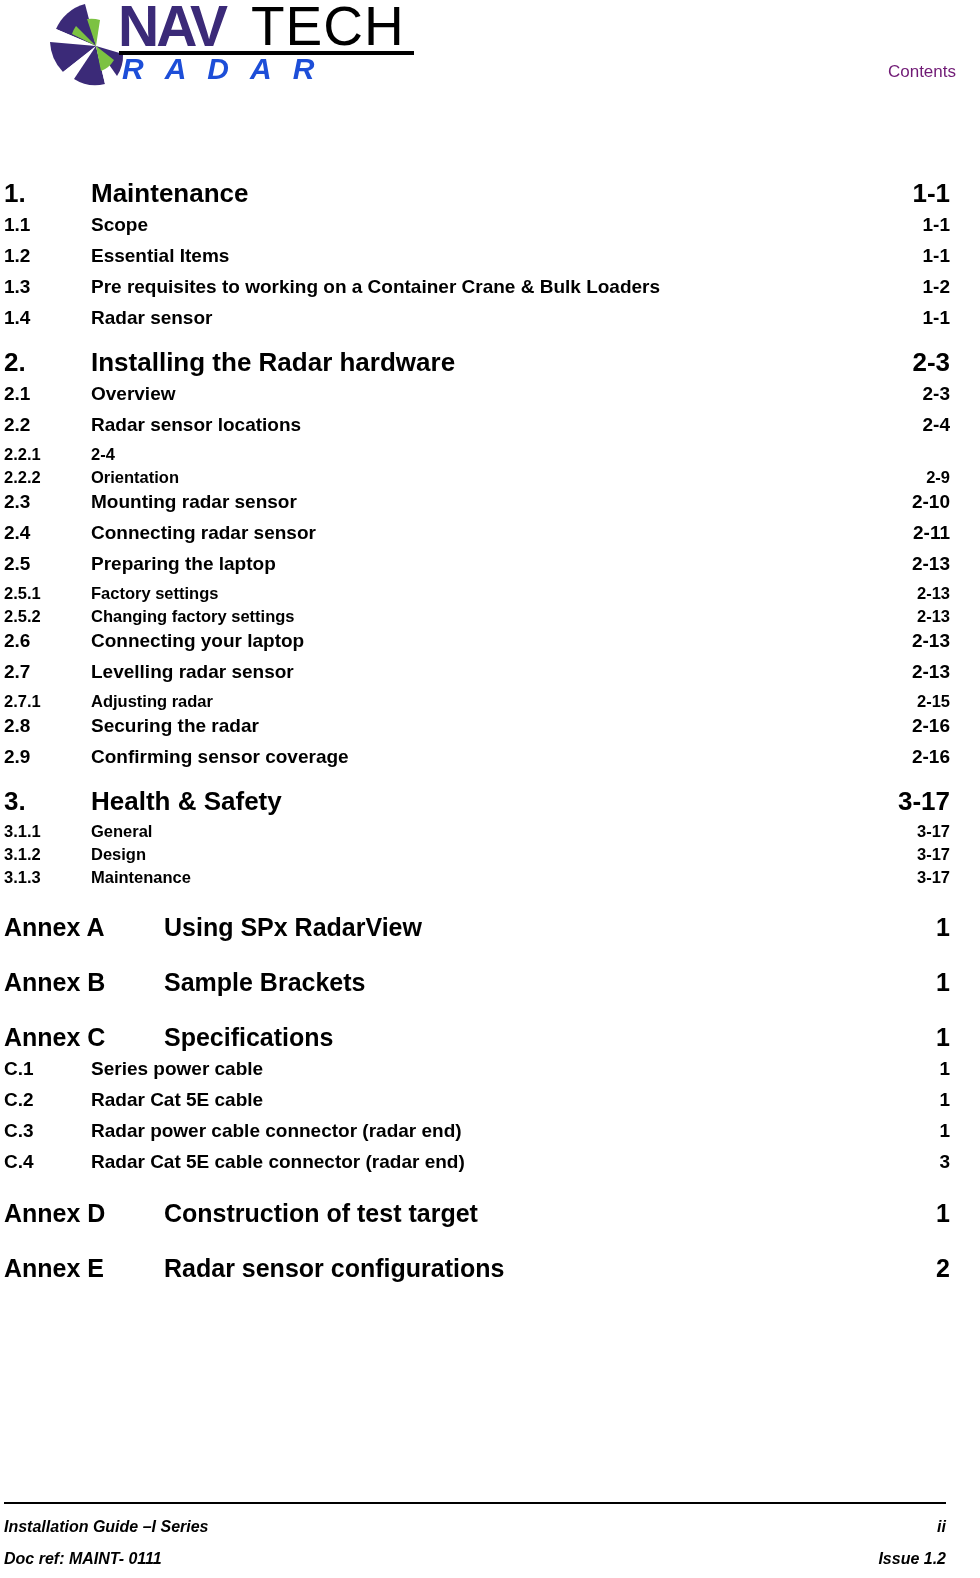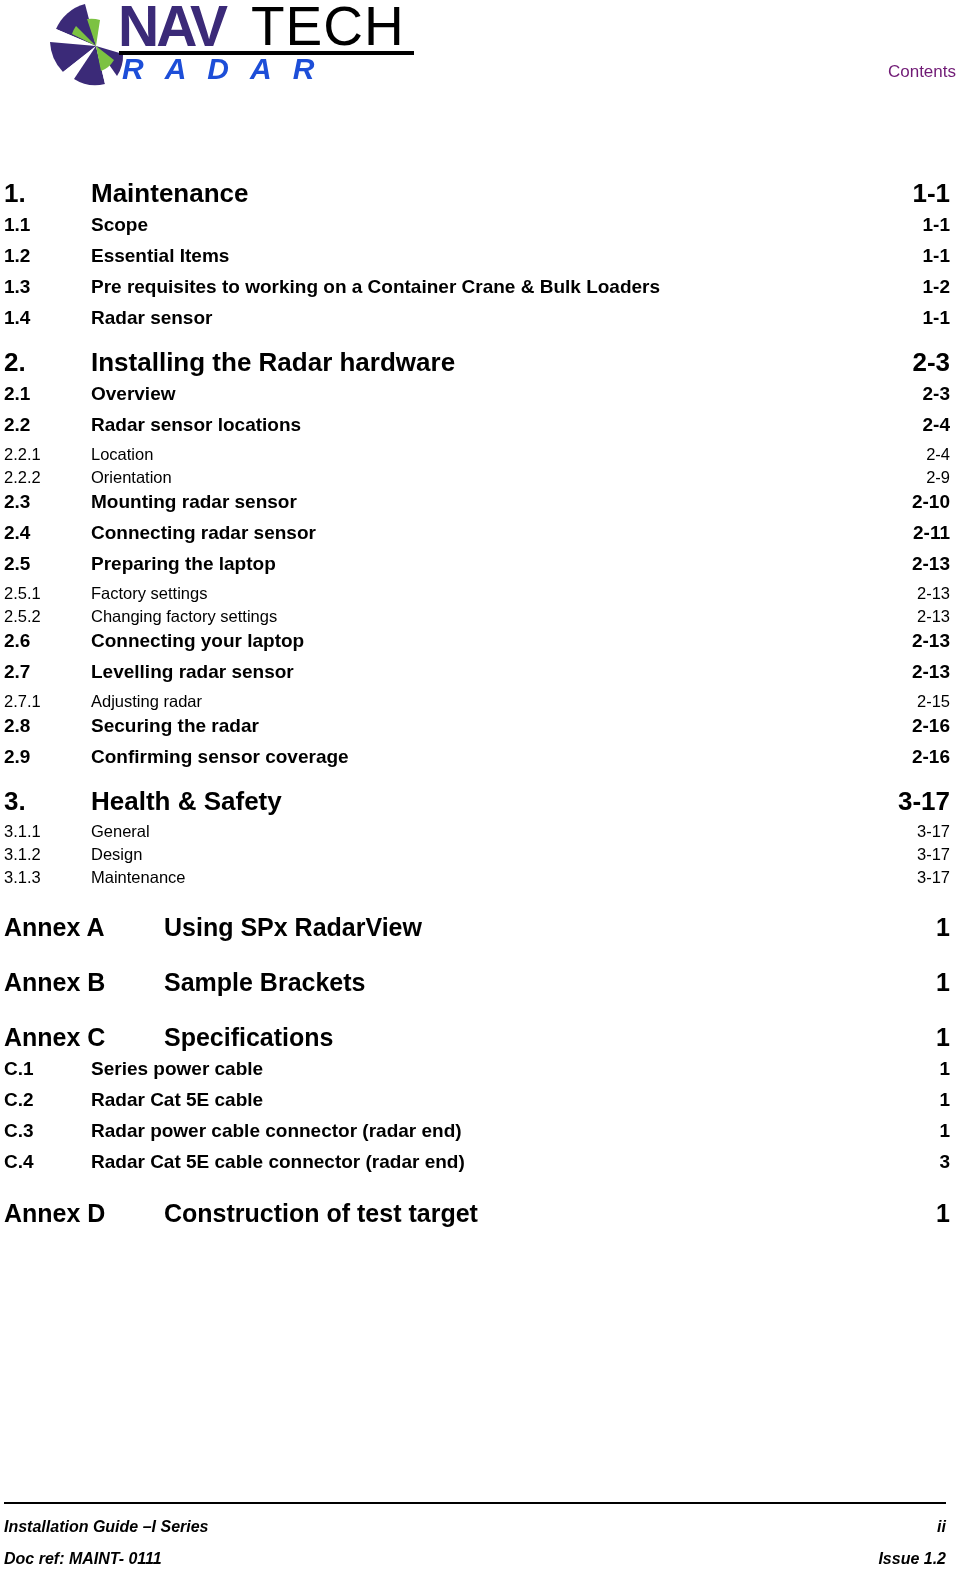--- a/index.html
+++ b/index.html
@@ -137,21 +137,21 @@
   .lvl2 {
     font-size: 19px;
     font-weight: bold;
     margin-bottom: 9px;
   }
   .lvl2 .toc-num { width: 87px; }
 
   
   .lvl3 {
     font-size: 16.5px;
-    font-weight: normal;
+    font-weight: bold;
     margin-bottom: 4px;
   }
   .lvl3 .toc-num { width: 87px; }
 
   
   .annex {
     font-size: 25px;
     font-weight: bold;
     margin-top: 26px;
     margin-bottom: 6px;
@@ -266,21 +266,20 @@
       <span class="toc-title">Overview</span>
       <span class="toc-page">2-3</span>
     </div>
     <div class="toc-row lvl2">
       <span class="toc-num">2.2</span>
       <span class="toc-title">Radar sensor locations</span>
       <span class="toc-page">2-4</span>
     </div>
     <div class="toc-row lvl3">
       <span class="toc-num">2.2.1</span>
-      <span class="toc-title">Location</span>
       <span class="toc-page">2-4</span>
     </div>
     <div class="toc-row lvl3">
       <span class="toc-num">2.2.2</span>
       <span class="toc-title">Orientation</span>
       <span class="toc-page">2-9</span>
     </div>
     <div class="toc-row lvl2">
       <span class="toc-num">2.3</span>
       <span class="toc-title">Mounting radar sensor</span>
@@ -383,20 +382,25 @@
     </div>
     <div class="toc-row annexsub">
       <span class="toc-num">C.4</span>
       <span class="toc-title">Radar Cat 5E cable connector (radar end)</span>
       <span class="toc-page">3</span>
     </div>
     <div class="toc-row annex">
       <span class="toc-num">Annex D</span>
       <span class="toc-title">Construction of test target</span>
       <span class="toc-page">1</span>
+    </div>
+    <div class="toc-row annex">
+      <span class="toc-num">Annex E</span>
+      <span class="toc-title">Radar sensor configurations</span>
+      <span class="toc-page">2</span>
     </div>
   </div>
 
 <div class="page-footer">
   <div class="footer-rule"></div>
 
   <div class="footer-line footer-line-1">
     <span>Installation Guide –I Series</span>
     <span>ii</span>
   </div>

